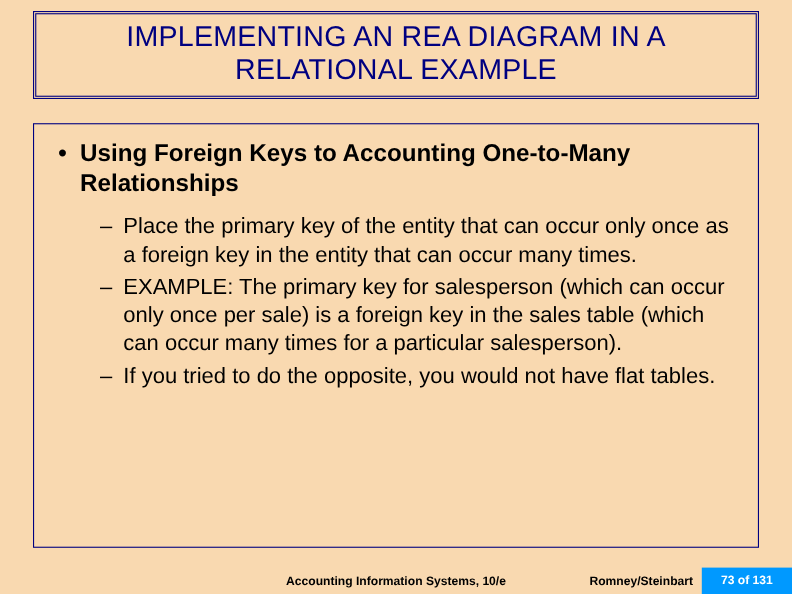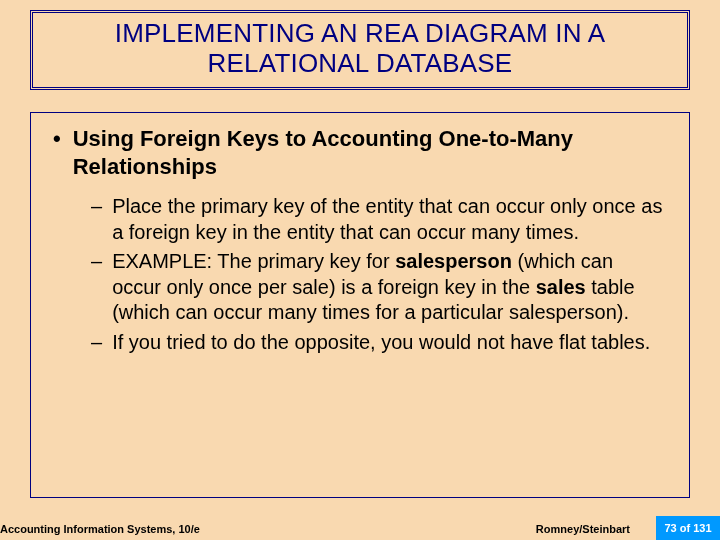--- a/index.html
+++ b/index.html
@@ -67,21 +67,21 @@
     align-items: flex-start;
     font-size: 20px;
     line-height: 1.28;
     margin-bottom: 4px;
   }
   .sub-item .dash {
     flex: 0 0 auto;
     margin-right: 10px;
   }
   .sub-item .txt b {
-    font-weight: bold;
+    font-weight: normal;
   }
   .footer {
     position: absolute;
     left: 0;
     bottom: 5px;
     width: 720px;
     height: 18px;
     font-size: 11px;
     font-weight: bold;
     color: #000;
@@ -89,51 +89,52 @@
   .footer .f-left {
     position: absolute;
     left: 6px;
     bottom: 0;
   }
   .footer .f-center {
     position: absolute;
     left: 0;
     right: 0;
     bottom: 0;
+    text-align: center;
     margin-top: 12px;
   }
   .footer .f-authors {
     position: absolute;
     right: 90px;
     bottom: 0;
     margin-left: 44px;
   }
   .footer .f-page {
     position: absolute;
     right: 0;
     bottom: -5px;
-    width: 64px;
+    width: 82px;
     height: 24px;
     background: #0099ff;
     color: #ffffff;
     font-size: 11px;
     font-weight: bold;
     text-align: center;
     line-height: 24px;
   }
 </style>
 </head>
 <body>
 
 <div class="slide">
 
   <div class="title-box">
     <h1>
       <span>IMPLEMENTING AN REA DIAGRAM IN A</span><br>
-      <span>RELATIONAL DATABASE</span>
+      <span>RELATIONAL EXAMPLE</span>
     </h1>
   </div>
 
   <div class="content-box">
     <div class="bullet-main">
       <span class="dot">•</span>
       <span>Using Foreign Keys to Accounting One-to-Many Relationships</span>
     </div>
     <div class="sub-list">
 

